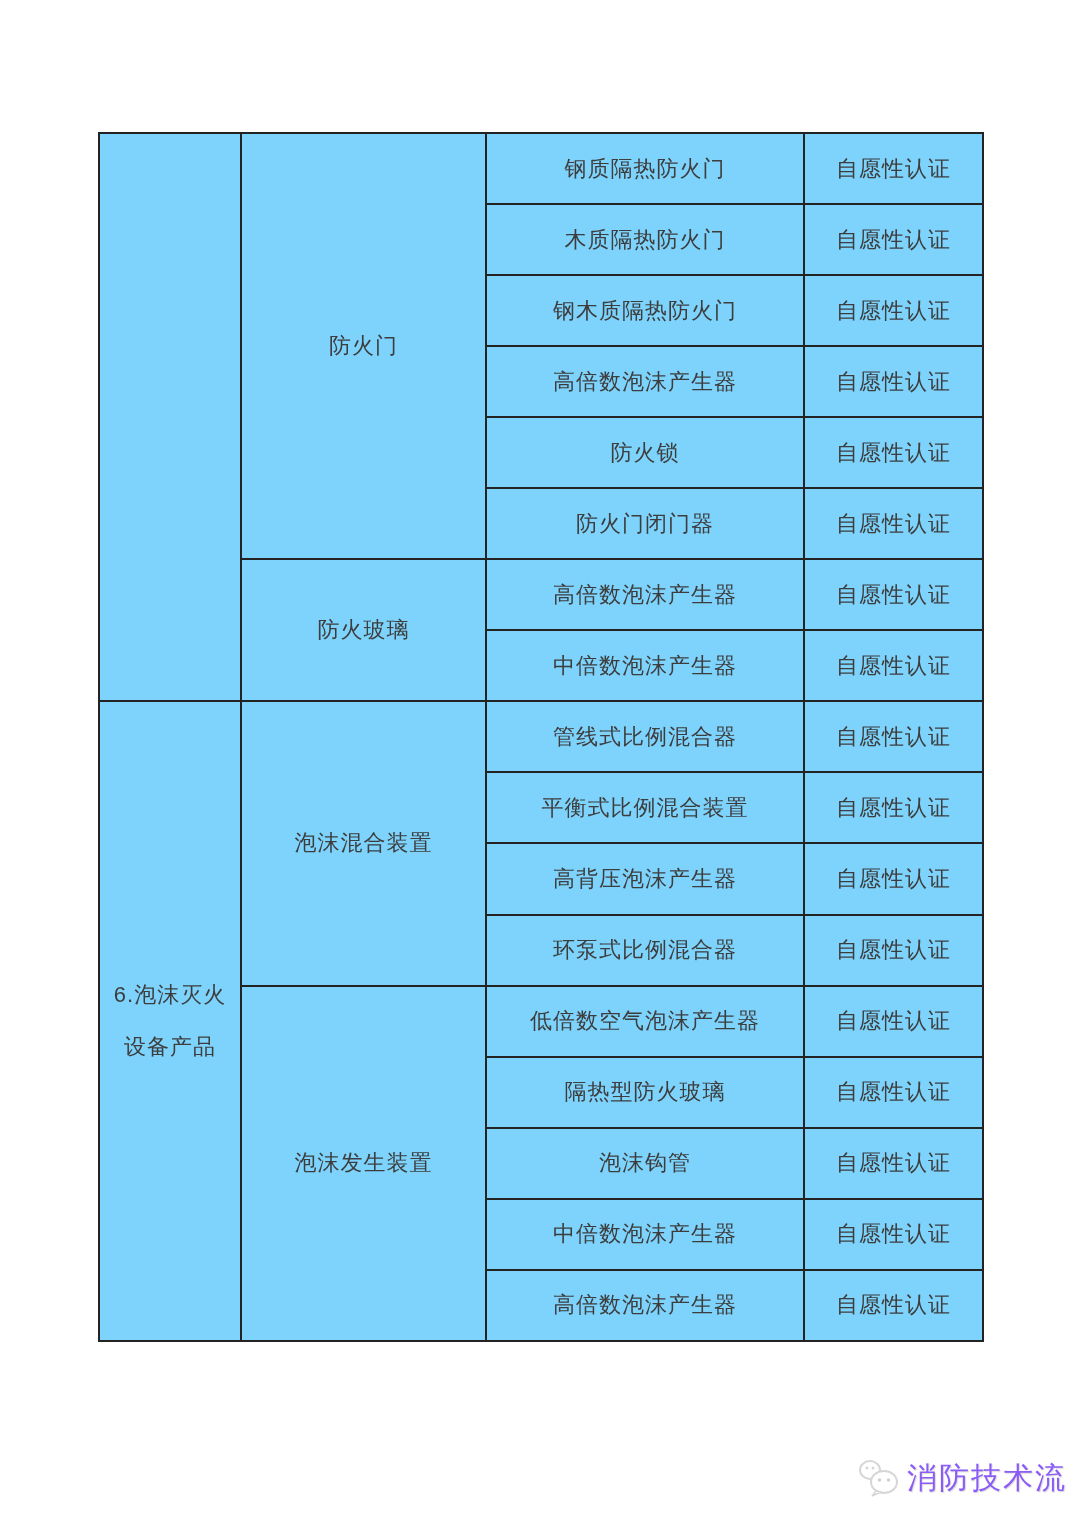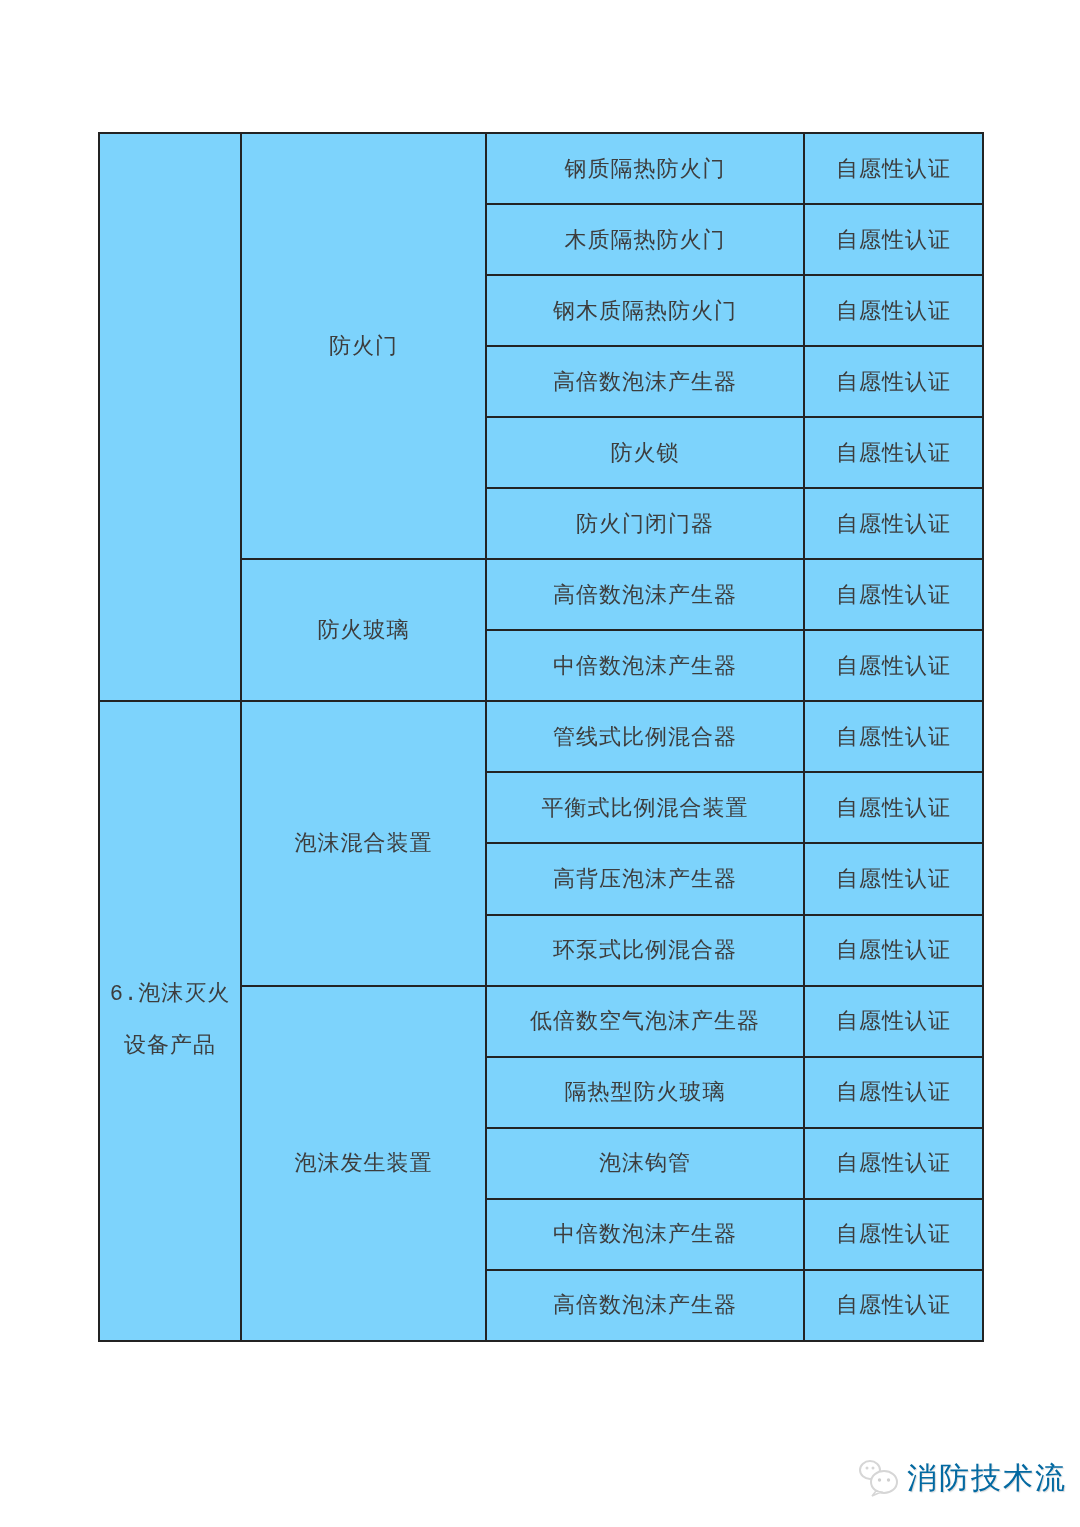--- a/index.html
+++ b/index.html
@@ -40,35 +40,34 @@
   }
   table.cert-table tr {
     height: 71px;
   }
   col.c1 { width: 142px; }
   col.c2 { width: 245px; }
   col.c3 { width: 318px; }
   col.c4 { width: 179px; }
   .cat-line {
     line-height: 52px;
-    font-family: Liberation Mono, monospace;
   }
   .watermark {
     position: absolute;
     left: 858px;
     top: 1452px;
     height: 52px;
     display: flex;
     align-items: center;
     gap: 7px;
   }
   .watermark-text {
     font-size: 30px;
     letter-spacing: 2px;
-    color: #0369a1;
+    color: #8b5cf6;
     text-shadow: -1px -1px 0 rgba(255,255,255,0.95), 1px 1px 1px rgba(170,170,170,0.45);
     white-space: nowrap;
   }
 </style>
 </head>
 <body>
 
 <div class="page">
 
   <table class="cert-table">

